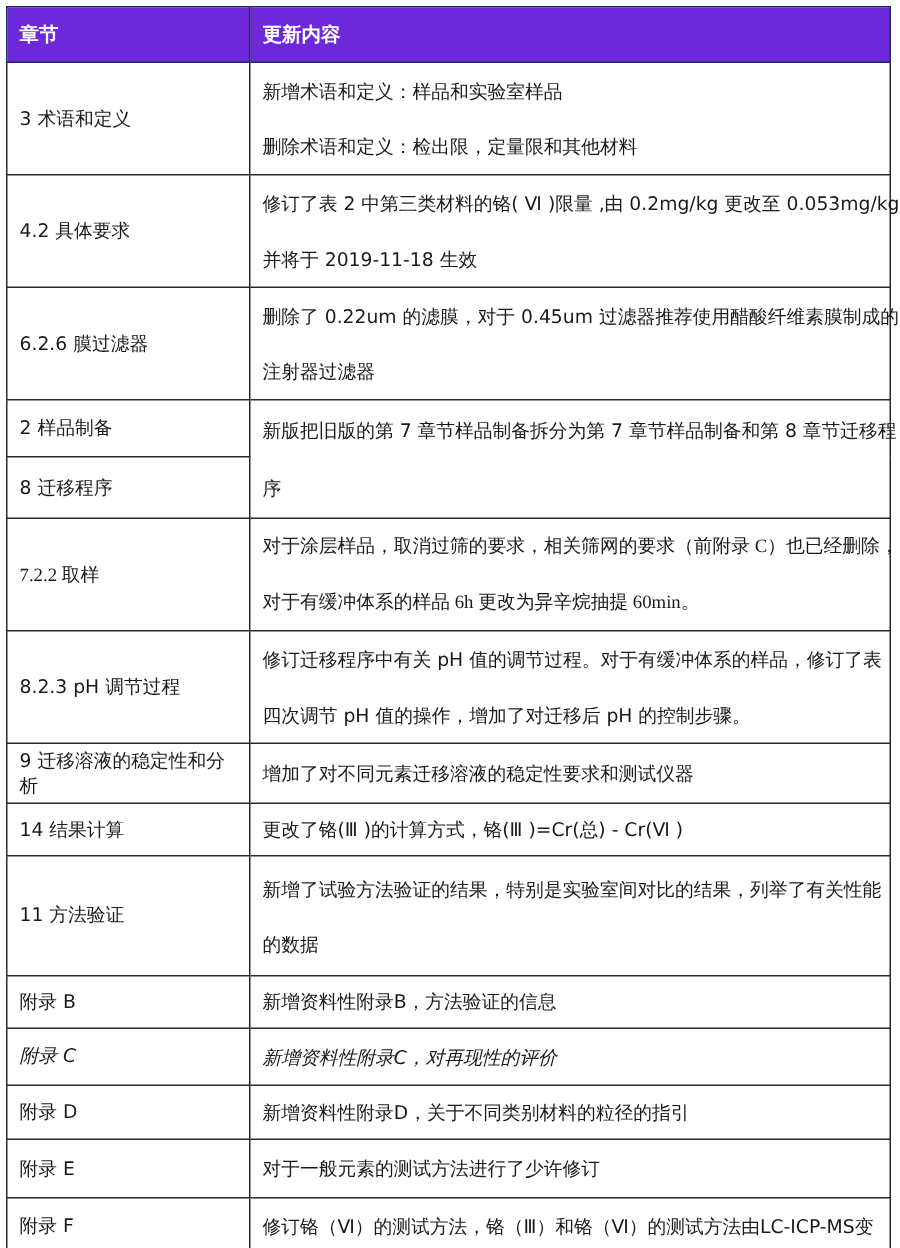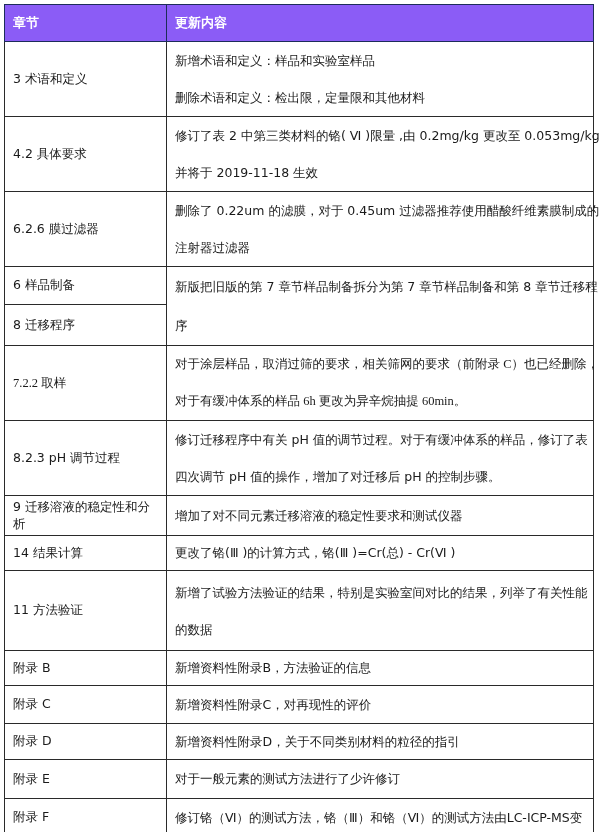--- a/index.html
+++ b/index.html
@@ -9,39 +9,39 @@
     position: absolute; left: 4px; top: 4px;
     width: 589px; border-collapse: collapse; table-layout: fixed;
     font-size: 12.5px;
   }
   table.changes col.c1 { width: 162px; }
   table.changes col.c2 { width: 427px; }
   table.changes th, table.changes td {
     border: 1px solid #2a2a2a; vertical-align: middle; padding: 0;
   }
   table.changes th {
-    background: #8b5cf6; color: #ffffff; font-weight: bold; text-align: left;
+    background: #6d28d9; color: #ffffff; font-weight: bold; text-align: left;
     height: 36px; font-size: 13px; border-color: #1d2c5a;
   }
   th .cell, td .cell { padding-left: 8px; padding-right: 6px; }
   td.content .cell { padding-left: 8px; }
   td .line { display: block; line-height: 37px; white-space: nowrap; }
   td.single .line { line-height: 20px; }
   .r-3 td { height: 73px; }
   .r-42 td { height: 74px; }
   .r-626 td { height: 74px; }
   .r-7 td.sec { height: 37px; }
   .r-8 td.sec { height: 39px; }
   .r-722 td { height: 71px; font-family: Liberation Serif, serif; }
   .r-823 td { height: 72px; }
   .r-9 td { height: 39px; }
   .r-10 td { height: 34px; }
   .r-11 td { height: 79px; }
   .r-B td { height: 34px; }
-  .r-C td { height: 37px; }
+  .r-C td { height: 37px; font-style: italic; }
   .r-D td { height: 35px; margin-left: 25px; }
   .r-E td { height: 38px; }
   .r-F td { height: 37px; }
   .merged .line { line-height: 39px; }
 </style>
 </head>
 <body>
 
 <table class="changes">
   <colgroup>
@@ -87,21 +87,21 @@
         </td>
       <td class="content">
           <div class="cell">
         <span class="line">删除了 0.22um 的滤膜，对于 0.45um 过滤器推荐使用醋酸纤维素膜制成的</span>
         <span class="line">注射器过滤器</span>
       </div>
         </td>
     </tr>
     <tr class="r-7">
       <td class="sec">
-          <div class="cell">6  样品制备</div>
+          <div class="cell">2  样品制备</div>
         </td>
       <td class="content merged" rowspan="2">
           <div class="cell">
         <span class="line">新版把旧版的第 7 章节样品制备拆分为第 7 章节样品制备和第 8 章节迁移程</span>
         <span class="line">序</span>
       </div>
         </td>
     </tr>
     <tr class="r-8">
       <td class="sec">

